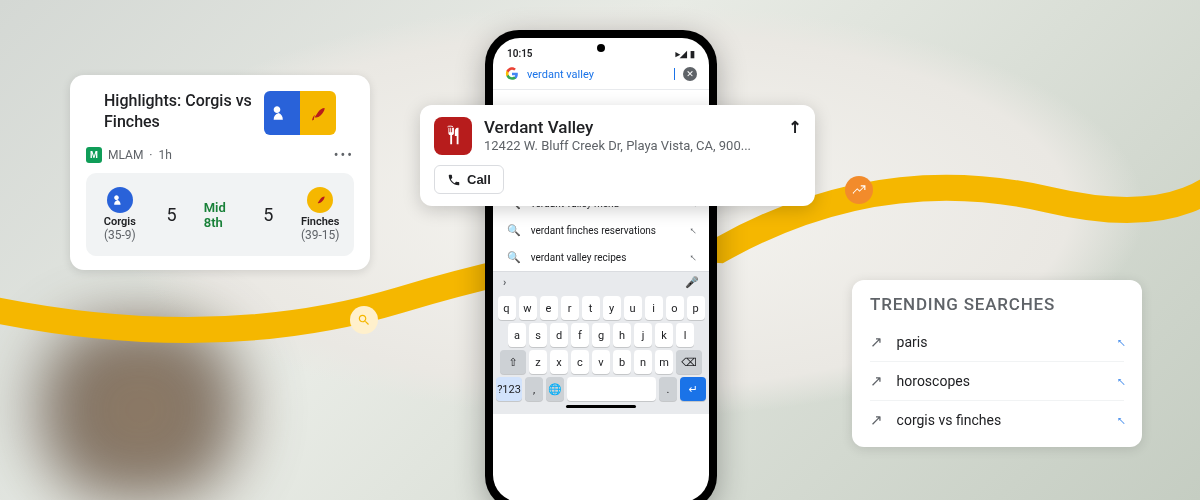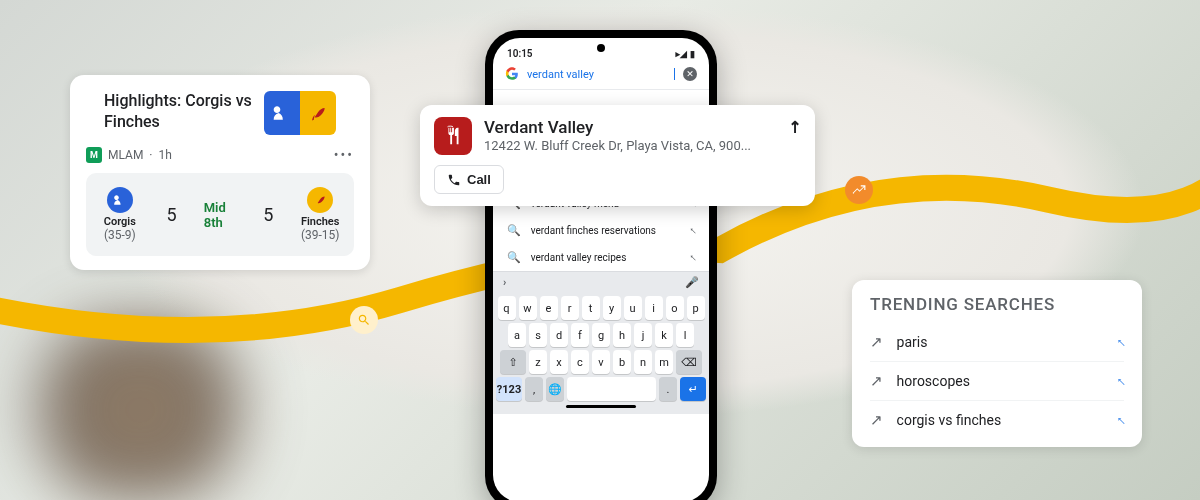--- a/index.html
+++ b/index.html
@@ -73,21 +73,21 @@
 .sugg-gap { height:46px; }
 .kbd-toolbar { display:flex; align-items:center; justify-content:space-between; padding:4px 10px; background:#e8eaed; border-top:1px solid #dadce0; }
 .kbd-toolbar span { font-size:11px; color:#5f6368; }
 .chev { color:#1a73e8; font-weight:700; font-size:13px; }
 .keyboard { background:#e8eaed; padding:3px 3px 6px; }
 .krow { display:flex; justify-content:center; gap:3px; margin-bottom:3px; }
 .key { background:#fff; border-radius:4px; min-width:18px; height:24px; display:flex; align-items:center; justify-content:center; font-size:11px; color:#202124; box-shadow:0 1px 0 rgba(0,0,0,.15); }
 .key.wide { min-width:26px; }
 .key.space { flex:1; min-width:78px; }
 .key.dark { background:#cdd1d5; }
-.key.blue { background:#d2e3fc;font-weight:bold; }
+.key.blue { background:#d2e3fc; }
 .key.ent { background:#1a73e8; color:#fff; }
 .home-ind { width:70px; height:3px; background:#000; border-radius:2px; margin:4px auto 0; }
 
 
 .hand { position:absolute; left:470px; top:360px; width:300px; height:160px; pointer-events:none; }
 .finger { position:absolute; background:linear-gradient(135deg,#a87456,#8b5a3c); border-radius:20px 20px 10px 10px; }
 .f1 { left:50px; top:40px; width:26px; height:90px; transform:rotate(-12deg); }
 .f2 { left:200px; top:10px; width:26px; height:110px; transform:rotate(18deg); }
 .nail { position:absolute; top:2px; left:4px; width:18px; height:20px; background:#e8603c; border-radius:10px 10px 6px 6px; }
 

